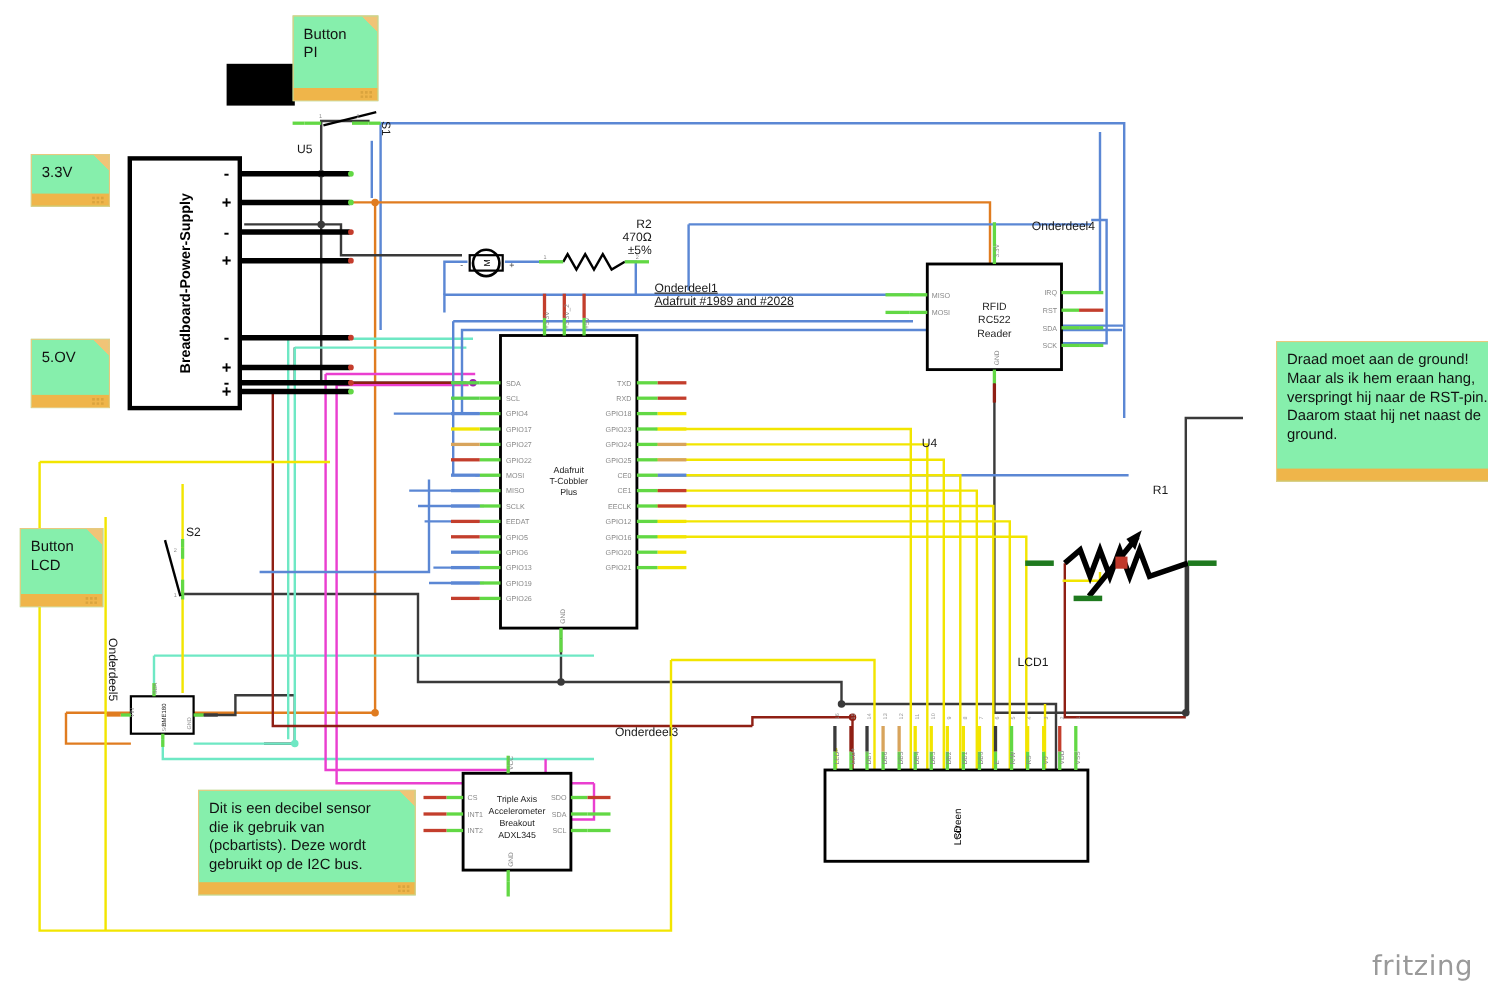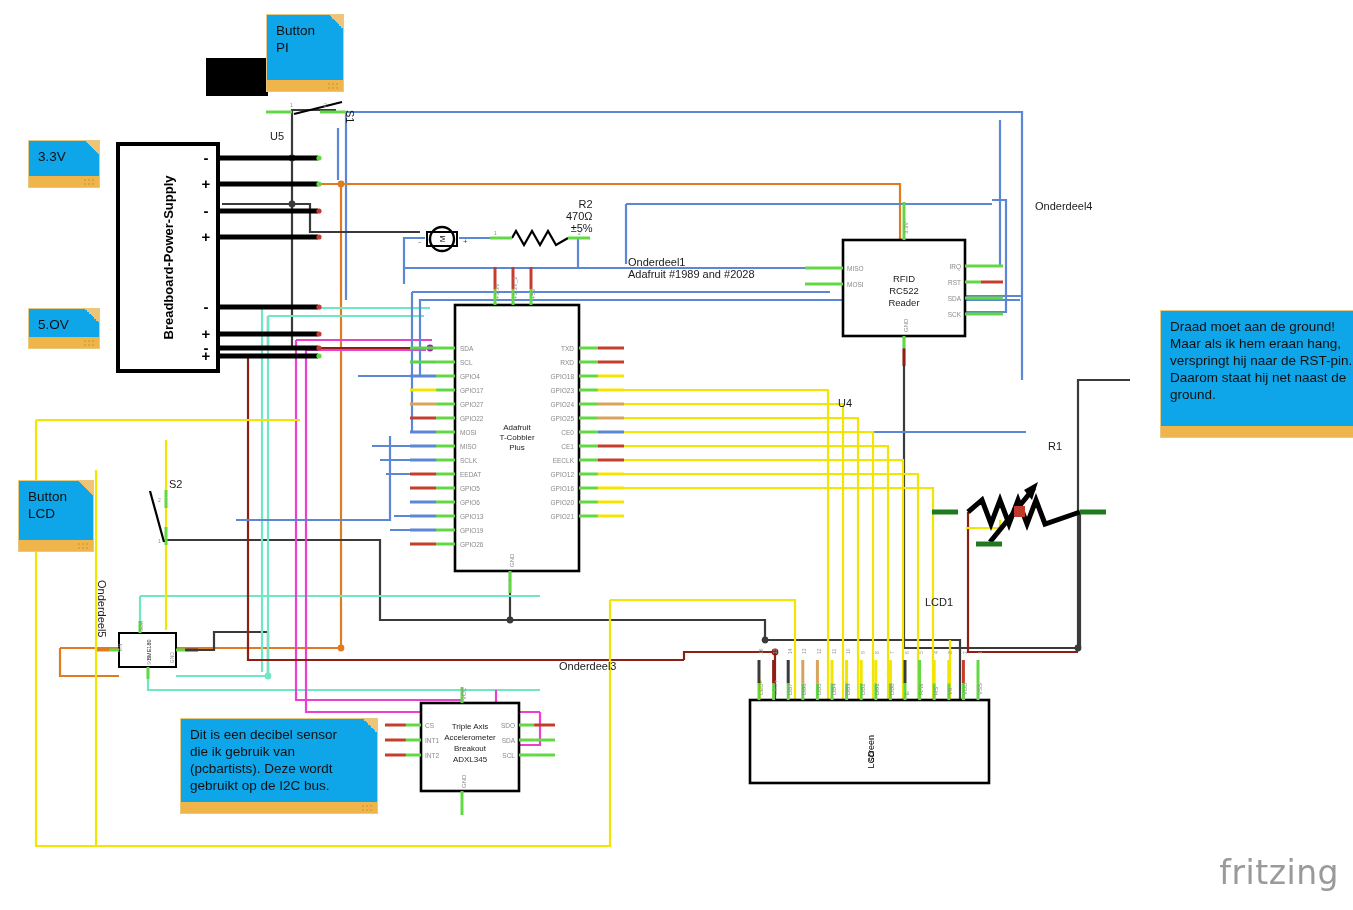--- a/index.html
+++ b/index.html
@@ -1,31 +1,31 @@
 <!DOCTYPE html>
 <html><head>
 <meta charset="utf-8">
 <style>
   html,body{margin:0;padding:0;background:#ffffff;}
   body{width:1353px;height:910px;position:relative;overflow:hidden;
        font-family:"Liberation Sans",sans-serif;color:#000;}
   #canvas{position:absolute;inset:0;width:1353px;height:910px;}
   svg{position:absolute;left:0;top:0;}
-  .note{position:absolute;background:#0ea5e9;border:1px solid #e9c97e;
+  .note{position:absolute;background:#86efac;border:1px solid #e9c97e;
         box-sizing:border-box;}
   .note .body{padding:7px 9px 6px 9px;font-size:13.5px;line-height:17px;color:#111;}
   .note .fold{position:absolute;right:0;top:0;width:14px;height:14px;
               background:linear-gradient(225deg,#f0c477 50%,transparent 50%);}
   .note .foot{position:absolute;left:0;right:0;bottom:0;height:11px;background:#efb54a;}
   .note .grip{position:absolute;right:4px;bottom:2px;width:12px;height:7px;
         background-image:radial-gradient(#d8a23c 40%,transparent 41%);
         background-size:4px 4px;opacity:.9;}
   .lbl{position:absolute;font-size:11px;color:#1a1a1a;white-space:pre;}
   .lbl.v{transform-origin:0 0;}
-  .fritz{position:absolute;right:14px;bottom:18px;font-size:33px;color:#9a9a9a;
+  .fritz{position:absolute;right:14px;bottom:18px;font-size:25px;color:#9a9a9a;
          letter-spacing:.5px;font-family:"DejaVu Sans",sans-serif;}
   .blackbox{position:absolute;background:#000;}
 </style>
 </head>
 <body>
 
 <div id="canvas">
 
   <svg width="1353" height="910">
     <g id="wires" fill="none" stroke-width="2.2" stroke-linecap="butt">
@@ -577,21 +577,21 @@
         <div class="fold"></div>
         <div class="foot"></div>
         <div class="grip"></div>
       </div>
       <div class="note" style="left: 28px; top: 140px; width: 72px; height: 48px;">
         <div class="body" style="white-space: pre-line;">3.3V</div>
         <div class="fold"></div>
         <div class="foot"></div>
         <div class="grip"></div>
       </div>
-      <div class="note" style="left: 28px; top: 308px; width: 72px; height: 41px;">
+      <div class="note" style="left: 28px; top: 308px; width: 72px; height: 63px;">
         <div class="body" style="white-space: pre-line;">5.OV</div>
         <div class="fold"></div>
         <div class="foot"></div>
         <div class="grip"></div>
       </div>
       <div class="note" style="left: 18px; top: 480px; width: 76px; height: 72px;">
         <div class="body" style="white-space: pre-line;">Button
 LCD</div>
         <div class="fold"></div>
         <div class="foot"></div>
@@ -620,21 +620,21 @@
   <div id="labels-layer">
       <div class="lbl" style="left: 246px; top: 130px; padding-left: 24px;">U5</div>
       <div class="lbl v" style="left: 356px; top: 110px; transform: rotate(90deg);">S1</div>
       <div class="lbl" style="left: 169px; top: 478px;">S2</div>
       <div class="lbl" style="left: 566px; top: 198px; text-align: right;">R2
 470Ω
 ±5%</div>
       <div class="lbl" style="left: 1048px; top: 440px;">R1</div>
       <div class="lbl" style="left: 838px; top: 397px;">U4</div>
       <div class="lbl" style="left: 925px; top: 596px;">LCD1</div>
-      <div class="lbl" style="left: 628px; top: 256px;">Onderdeel1
+      <div class="lbl" style="left: 595px; top: 256px; text-decoration: underline;">Onderdeel1
 Adafruit #1989 and #2028</div>
       <div class="lbl" style="left: 543px; top: 660px; margin-left: 16px;">Onderdeel3</div>
-      <div class="lbl" style="left: 1035px; top: 200px; text-align: right;">Onderdeel4</div>
+      <div class="lbl" style="left: 938px; top: 200px; text-align: right;">Onderdeel4</div>
       <div class="lbl v" style="left: 108px; top: 580px; transform: rotate(90deg);">Onderdeel5</div>
     </div>
 
   <div class="fritz">fritzing</div>
 </div>
 
 </body></html>

